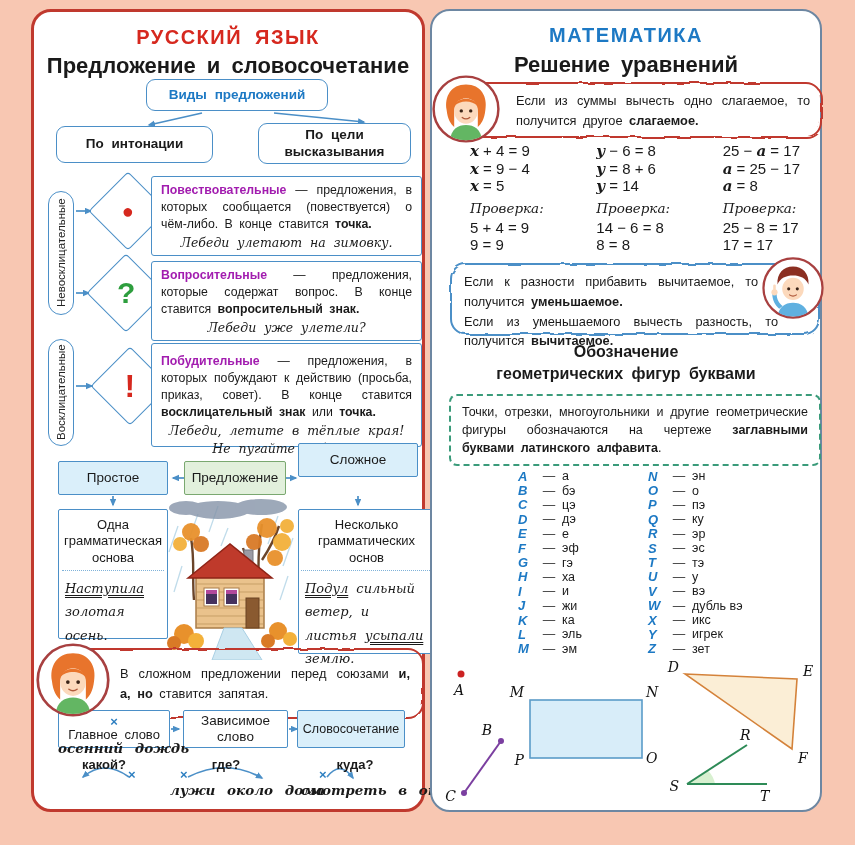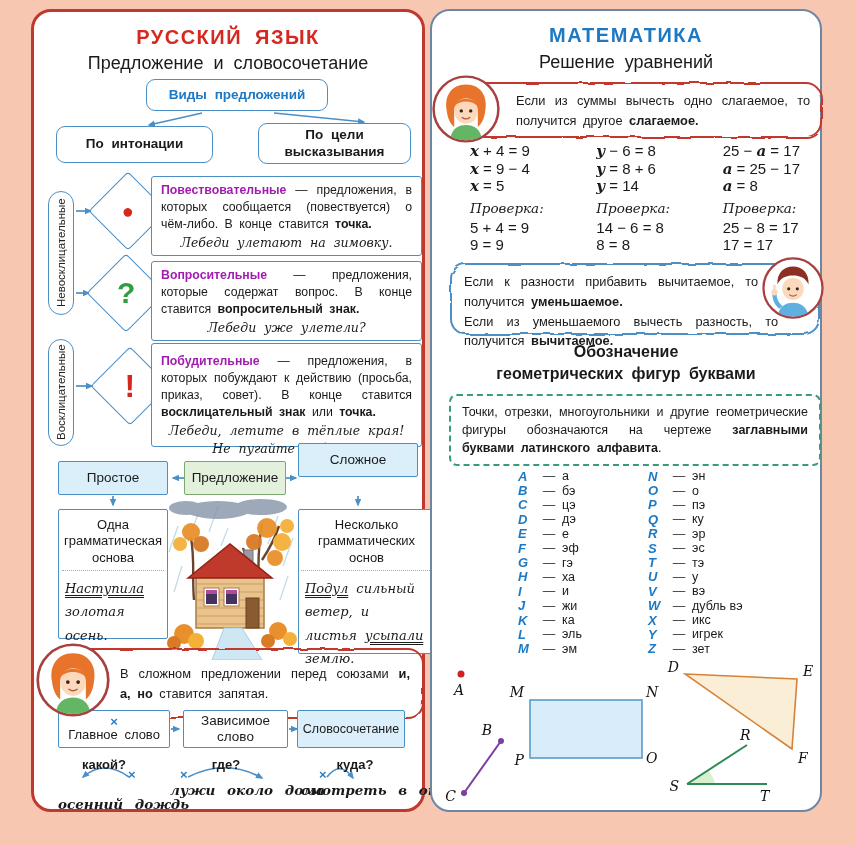--- a/index.html
+++ b/index.html
@@ -3,21 +3,21 @@
 <meta charset="utf-8">
 <style>
   *{margin:0;padding:0;box-sizing:border-box}
   html,body{width:855px;height:845px}
   body{background:#f8c7b2;font-family:"Liberation Sans",sans-serif;position:relative;overflow:hidden;color:#1a1a1a}
   .panel{position:absolute;top:9px;background:#fff;border-radius:20px;height:803px}
   #left-panel{left:31px;width:394px;border:3px solid #c0392e}
   #right-panel{left:430px;width:392px;border:2.5px solid #6d87a2}
   .abs{position:absolute}
   .ptitle{width:100%;text-align:center;font-size:20px;font-weight:700;letter-spacing:1.5px;word-spacing:6px}
-  .psub{width:100%;text-align:center;font-size:18px;font-weight:400;word-spacing:5px}
+  .psub{width:100%;text-align:center;font-size:22px;font-weight:700;word-spacing:5px}
   .bluebox{border:1.6px solid #4b8fc7;border-radius:9px;background:#fff;display:flex;align-items:center;justify-content:center;text-align:center;font-weight:700;font-size:13.5px;line-height:1.2;word-spacing:4px}
   .sq{border:1.6px solid #4b8fc7;border-radius:2px;background:#fff;display:flex;flex-direction:column;align-items:center;justify-content:center;text-align:center;font-size:13.5px;line-height:1.15;word-spacing:3px}
   .fill-blue{background:#daeffa}
   .fill-green{background:#e2f0dc;border-color:#7aa870}
   .vlabel{border:1.6px solid #4b8fc7;border-radius:13px;background:#fff;display:flex;align-items:center;justify-content:center;writing-mode:vertical-rl;transform:rotate(180deg);font-size:11.5px;color:#222}
   .diamond{border:1.6px solid #4b8fc7;background:#fff;transform:rotate(45deg);display:flex;align-items:center;justify-content:center;border-radius:4px}
   .diamond>span{transform:rotate(-45deg);display:block}
   .descbox{border:1.6px solid #4b8fc7;border-radius:3px;background:#fff;padding:5px 9px;font-size:12.3px;line-height:1.38;text-align:justify;word-spacing:3px}
   .r{color:#a21caf;font-weight:700}
   .b{font-weight:700}
@@ -219,21 +219,21 @@
   </div>
   <div class="abs sq" style="left:149px;top:698px;width:105px;height:38px;padding:0 10px">Зависимое слово</div>
   <div class="abs sq fill-blue" style="left:263px;top:698px;width:108px;height:38px;font-size:12.5px">Словосочетание</div>
 
   <div class="qlabel" style="left:40px;top:745px;width:60px">какой?</div>
   <div class="qlabel" style="left:162px;top:745px;width:60px">где?</div>
   <div class="qlabel" style="left:291px;top:745px;width:60px">куда?</div>
   <span class="abs cross" style="left:94px;top:756px">×</span>
   <span class="abs cross" style="left:146px;top:756px">×</span>
   <span class="abs cross" style="left:285px;top:756px">×</span>
-  <div class="wline" style="left:24px;top:784px">осенний дождь</div>
+  <div class="wline" style="left:24px;top:728px">осенний дождь</div>
   <div class="wline" style="left:136px;top:770px">лужи около дома</div>
   <div class="wline" style="left:267px;top:770px">смотреть в окно</div>
 </div>
 
 <div class="panel" id="right-panel">
 
   <div class="abs ptitle" style="top:13px;color:#1d79c4">МАТЕМАТИКА</div>
   <div class="abs psub" style="top:41px">Решение уравнений</div>
 
   <div class="abs callout" style="left:36px;top:71px;width:354px;height:56px">

